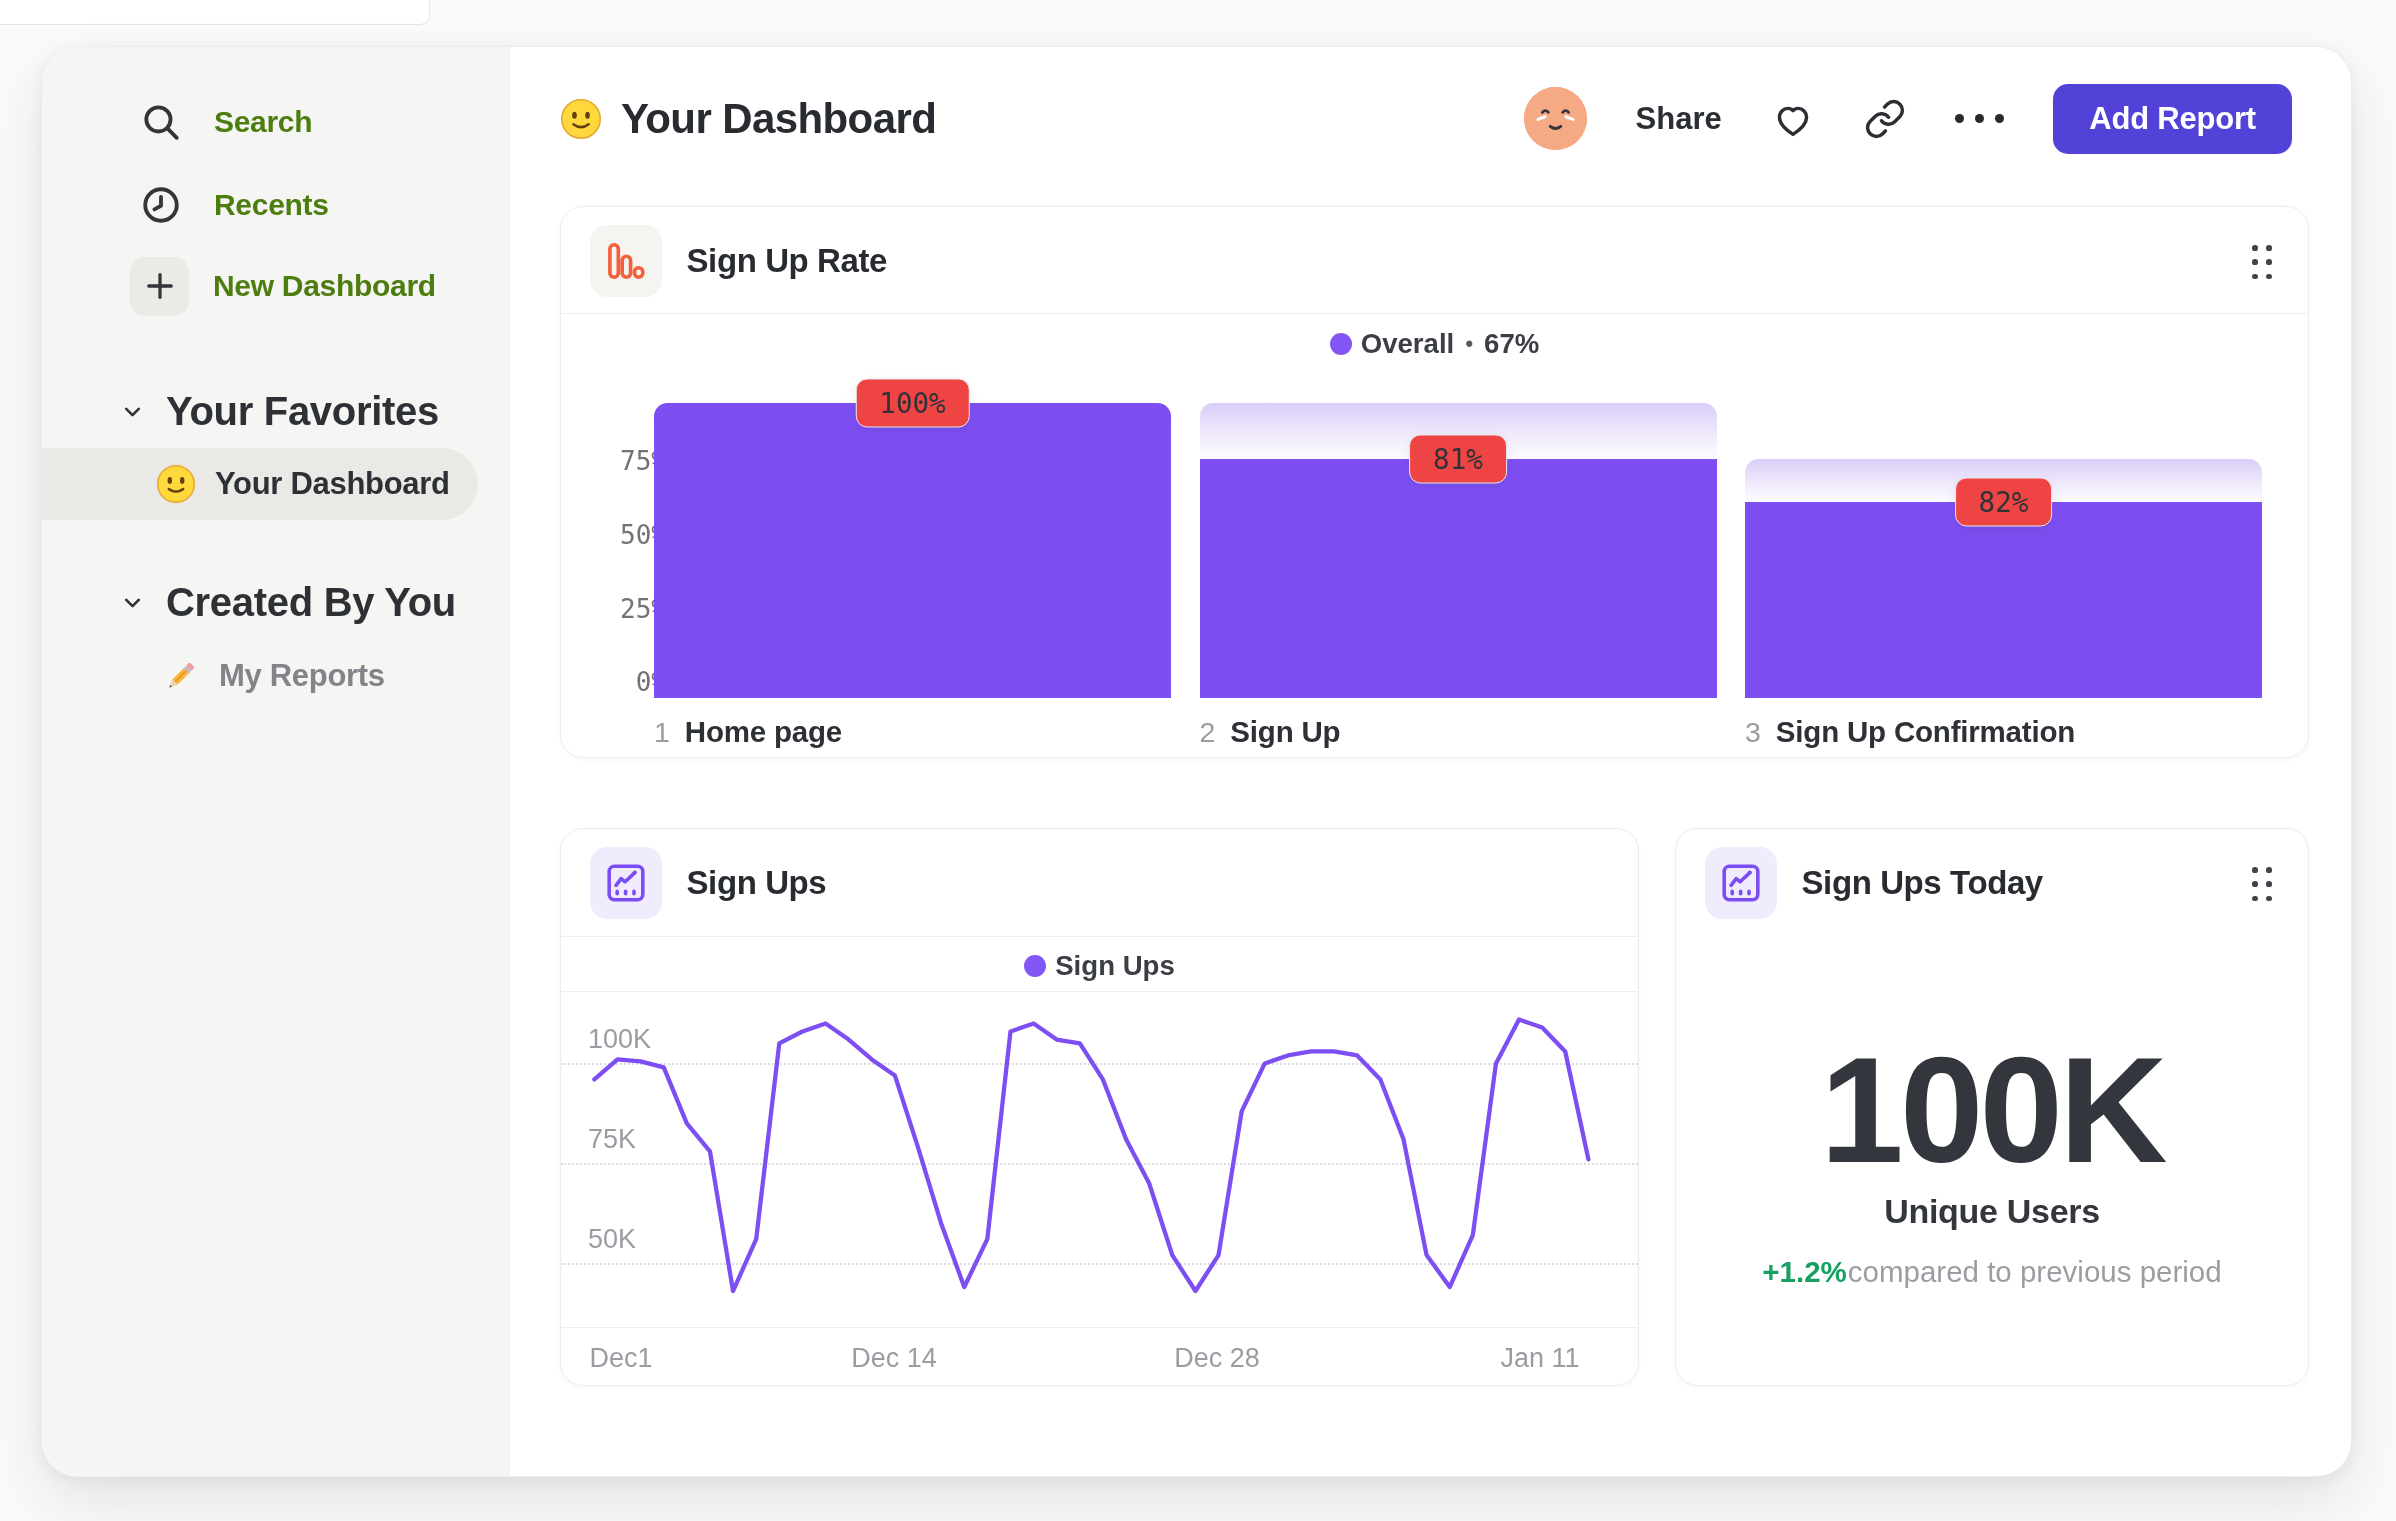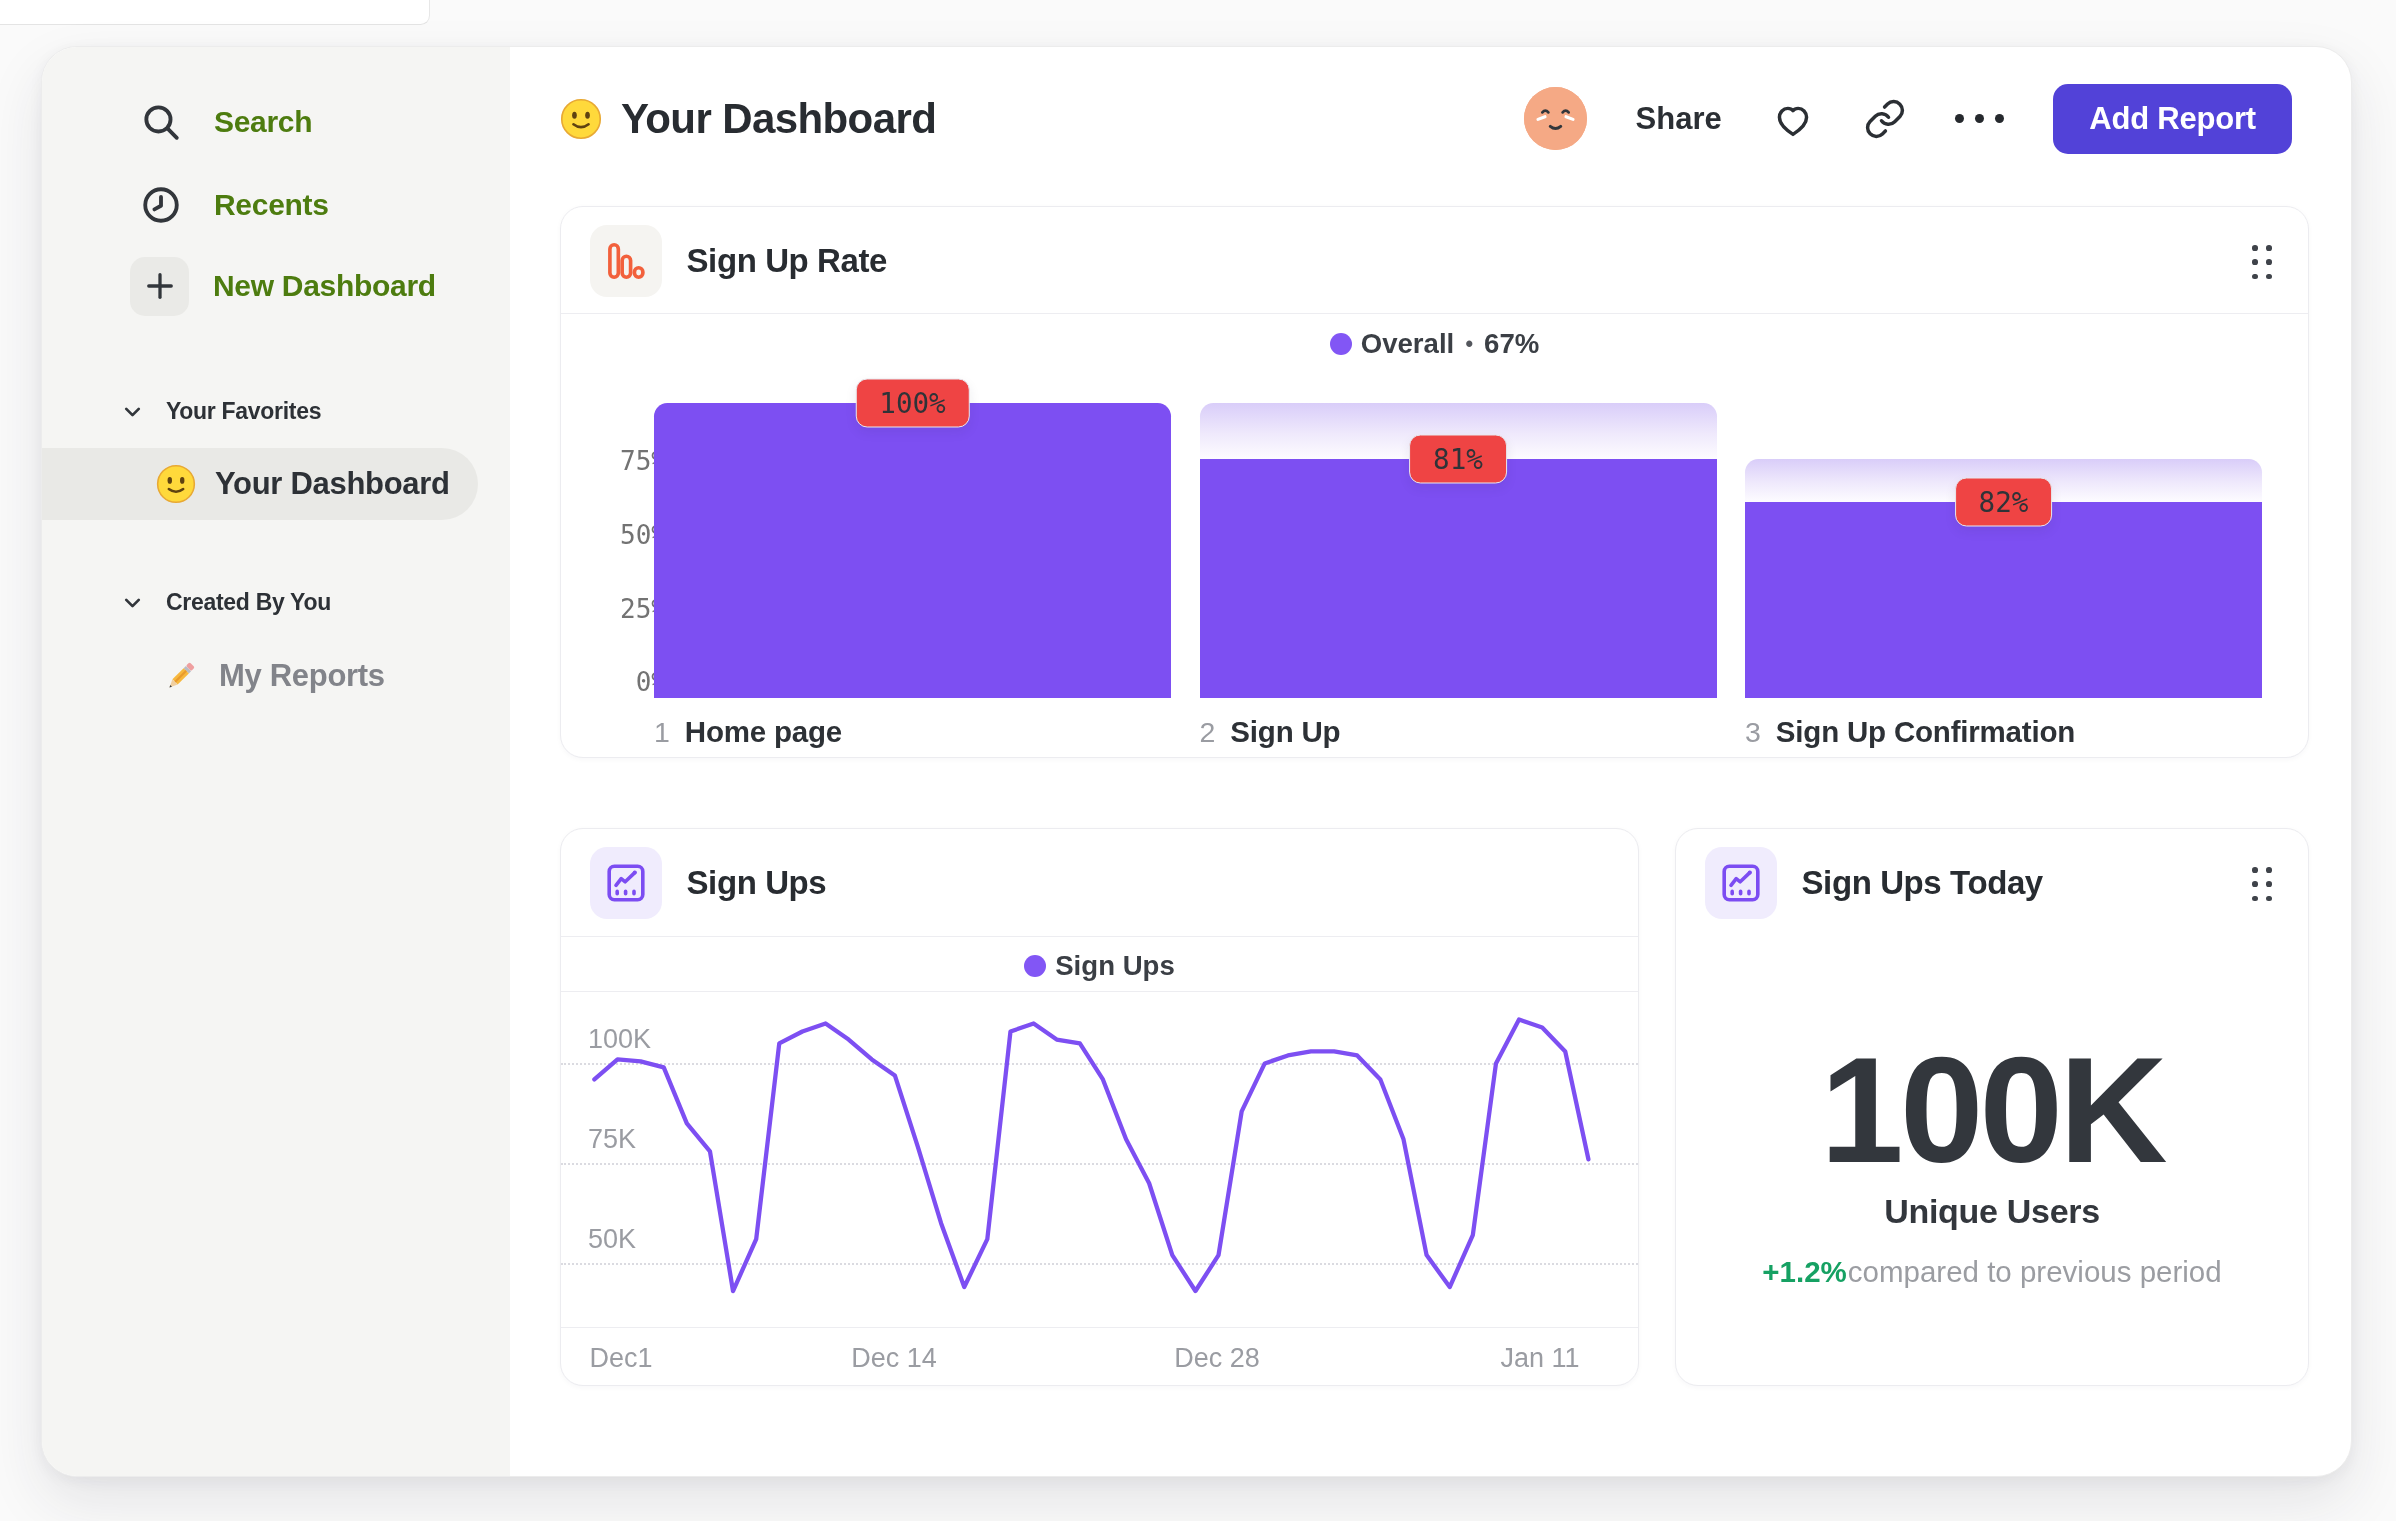--- a/index.html
+++ b/index.html
@@ -20,21 +20,21 @@
   
   .sidebar { position:absolute; left:0; top:0; bottom:0; width:468px; background:#f5f5f3; }
   .side-item { position:absolute; left:0; width:100%; height:72px; display:flex; align-items:center; cursor:pointer; }
   .side-item .ic { width:61px; height:61px; display:flex; align-items:center; justify-content:center;
                    margin-left:88px; flex:0 0 auto; }
   .side-item .lbl { margin-left:23px; font-size:30px; font-weight:600; color:#4d7c0f; letter-spacing:-0.3px; }
   .plus-box { width:59px; height:59px; background:#eaeae7; border-radius:15px;
               display:flex; align-items:center; justify-content:center; }
   .section-head { position:absolute; left:0; width:100%; height:53px; display:flex; align-items:center; cursor:pointer; }
   .section-head .chev { margin-left:78px; display:flex; }
-  .section-head .lbl { margin-left:21px; font-size:23px; font-weight:700; color:#2d3136; letter-spacing:-0.3px; }
+  .section-head .lbl { margin-left:21px; font-size:40px; font-weight:700; color:#2d3136; letter-spacing:-0.3px; }
   .fav-item { position:absolute; left:0; width:436px; height:72px; display:flex; align-items:center;
               border-radius:0 38px 38px 0; cursor:pointer; }
   .fav-item.active { background:#e9e9e6; }
   .fav-item .emoji { margin-left:114px; display:flex; }
   .fav-item .lbl { margin-left:19px; font-size:31px; font-weight:600; color:#2d3136; letter-spacing:-0.3px; }
   .fav-item.muted .lbl { color:#82848a; }
 
   
   .main-header { position:absolute; left:468px; top:0; right:0; height:143px; }
   .title-wrap { position:absolute; left:50px; top:0; height:143px; display:flex; align-items:center; gap:19px; }

